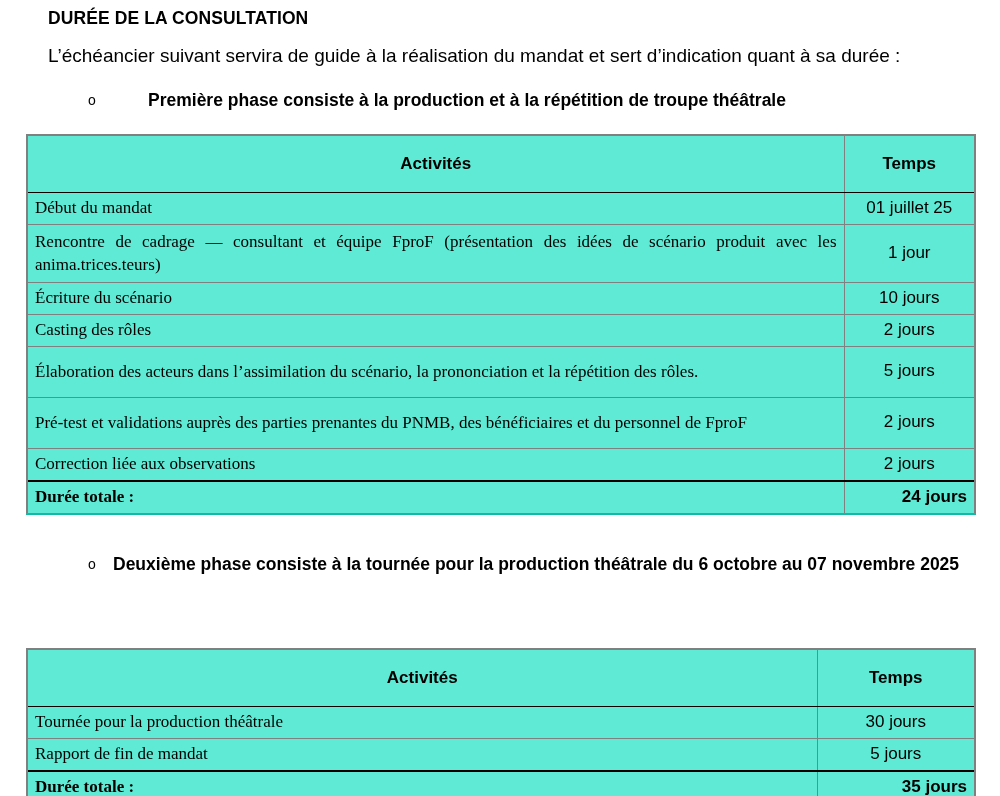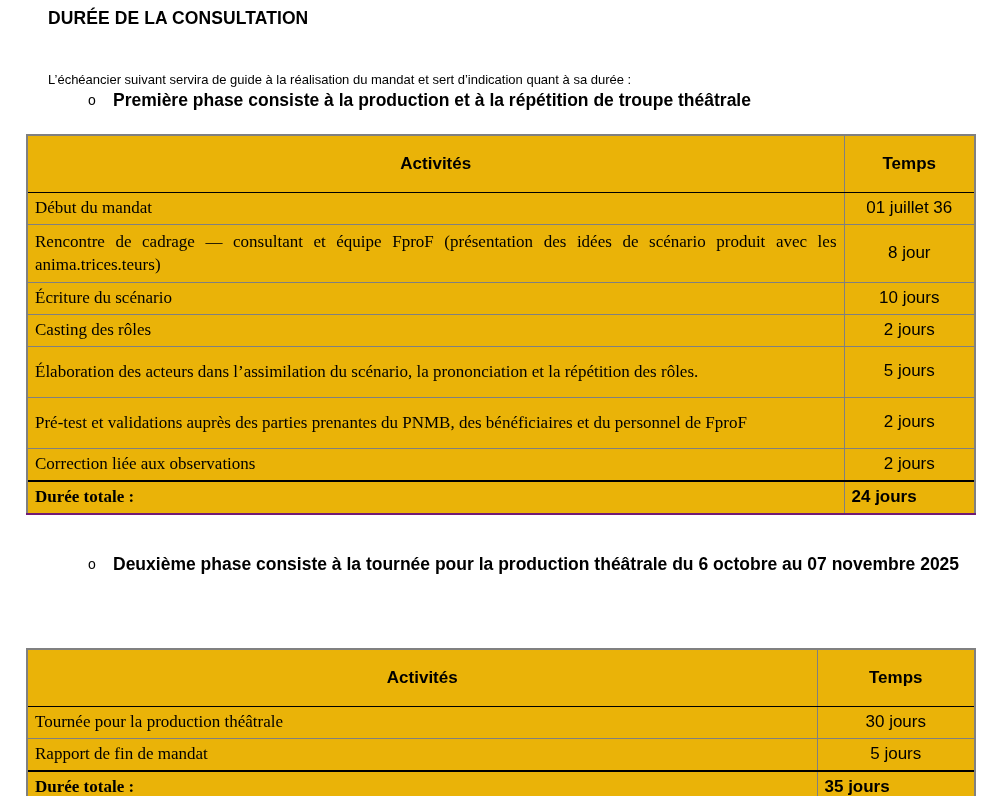--- a/index.html
+++ b/index.html
@@ -31,22 +31,22 @@
     font-weight: bold;
     letter-spacing: 0.1px;
     line-height: 1.2;
     white-space: nowrap;
   }
 
   
   .intro-line {
     position: absolute;
     left: 48px;
-    top: 72px;
-    font-size: 13px;
+    top: 44px;
+    font-size: 19px;
     line-height: 1.25;
     white-space: nowrap;
   }
 
   
   .bullet-row {
     position: absolute;
     display: flex;
     align-items: flex-start;
   }
@@ -64,40 +64,40 @@
     font-size: 17.5px;
     font-weight: bold;
     line-height: 26px;
   }
 
   #bullet-phase-1 {
     left: 86px;
     top: 87px;
     width: 860px;
   }
-  #bullet-phase-1 .bullet-text { white-space: nowrap; }
+  #bullet-phase-1 .bullet-text { white-space: nowrap; margin-left: 35px; }
 
   #bullet-phase-2 {
     left: 86px;
     top: 551px;
     width: 890px;
   }
   #bullet-phase-2 .bullet-text {
     text-align: justify;
     text-align-last: left;
     width: 863px;
   }
 
   
   table.sched {
     position: absolute;
     border-collapse: collapse;
     table-layout: fixed;
     font-size: 17px;
-    background: #eab308;
+    background: #5eead4;
   }
   table.sched td, table.sched th {
     border: 1px solid #808080;
     padding: 2px 7px 3px 7px;
     vertical-align: middle;
     font-weight: normal;
   }
   table.sched .hdr td {
     text-align: center;
     font-weight: bold;
@@ -120,26 +120,26 @@
     text-align: right;
   }
   table.sched td.tm-center {
     text-align: center;
   }
   table.sched tr.total td {
     font-weight: bold;
     border-top: 2px solid #000000;
   }
   table.sched tr.total td.tm {
-    text-align: left;
+    text-align: right;
   }
 
   
   table.sched tr:first-child td { border-top: 2px solid #808080; }
-  table.sched tr:last-child td { border-bottom: 2px solid #701a75; margin-top: 28px; }
+  table.sched tr:last-child td { border-bottom: 2px solid #14b8a6; margin-top: 28px; }
   table.sched td:first-child { border-left: 2px solid #808080; }
   table.sched td:last-child { border-right: 2px solid #808080; text-align: center; }
   table.sched tr.hdr td { border-bottom: 1px solid #000000; }
 
   #table-phase-1 { left: 26px; top: 134px; width: 948px; }
   #table-phase-2 { left: 26px; top: 648px; width: 948px; }
 
   .col-act { width: 817px; }
   .col-tm  { width: 131px; }
   .col-act2 { width: 790px; }
@@ -167,25 +167,25 @@
       <col class="col-act">
         <col class="col-tm">
     </colgroup>
     <tbody>
       <tr class="hdr">
         <td>Activités</td>
         <td>Temps</td>
       </tr>
       <tr class="row-short">
         <td class="act">Début du mandat</td>
-        <td class="tm-center">01 juillet 36</td>
+        <td class="tm-center">01 juillet 25</td>
       </tr>
       <tr class="row-tall">
         <td class="act justif">Rencontre de cadrage — consultant et équipe FproF (présentation des idées de scénario produit avec les anima.trices.teurs)</td>
-        <td class="tm">8 jour</td>
+        <td class="tm">1 jour</td>
       </tr>
       <tr class="row-short">
         <td class="act">Écriture du scénario</td>
         <td class="tm">10 jours</td>
       </tr>
       <tr class="row-short">
         <td class="act">Casting des rôles</td>
         <td class="tm">2 jours</td>
       </tr>
       <tr class="row-tall">

